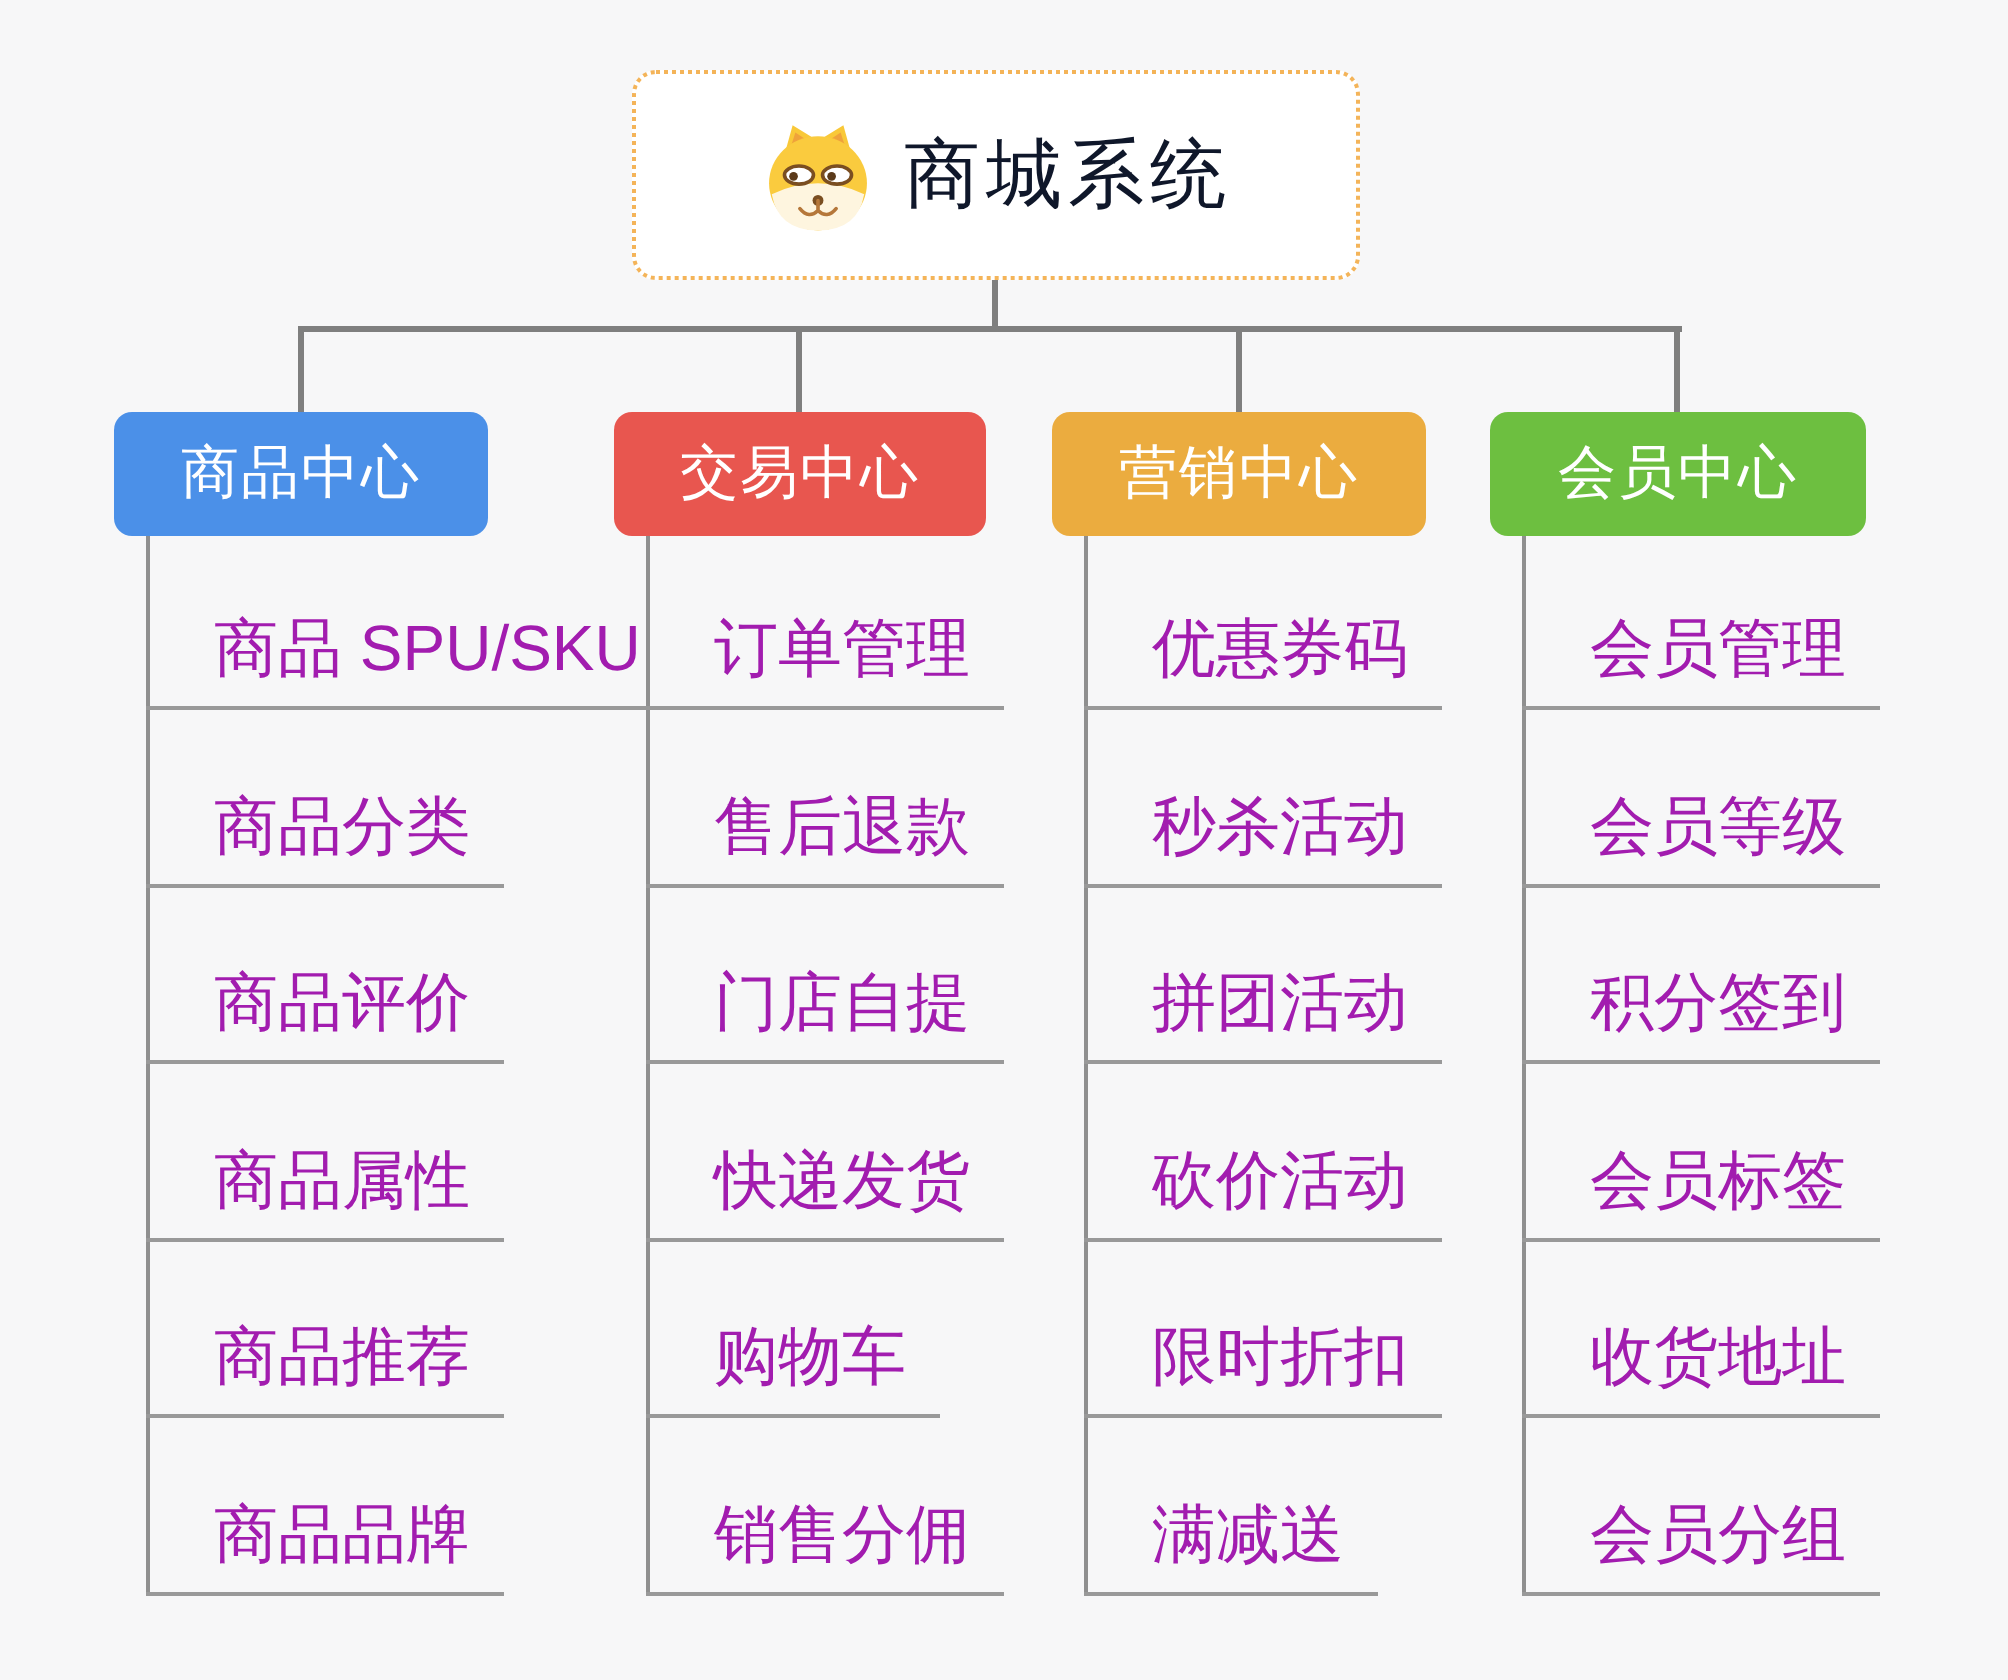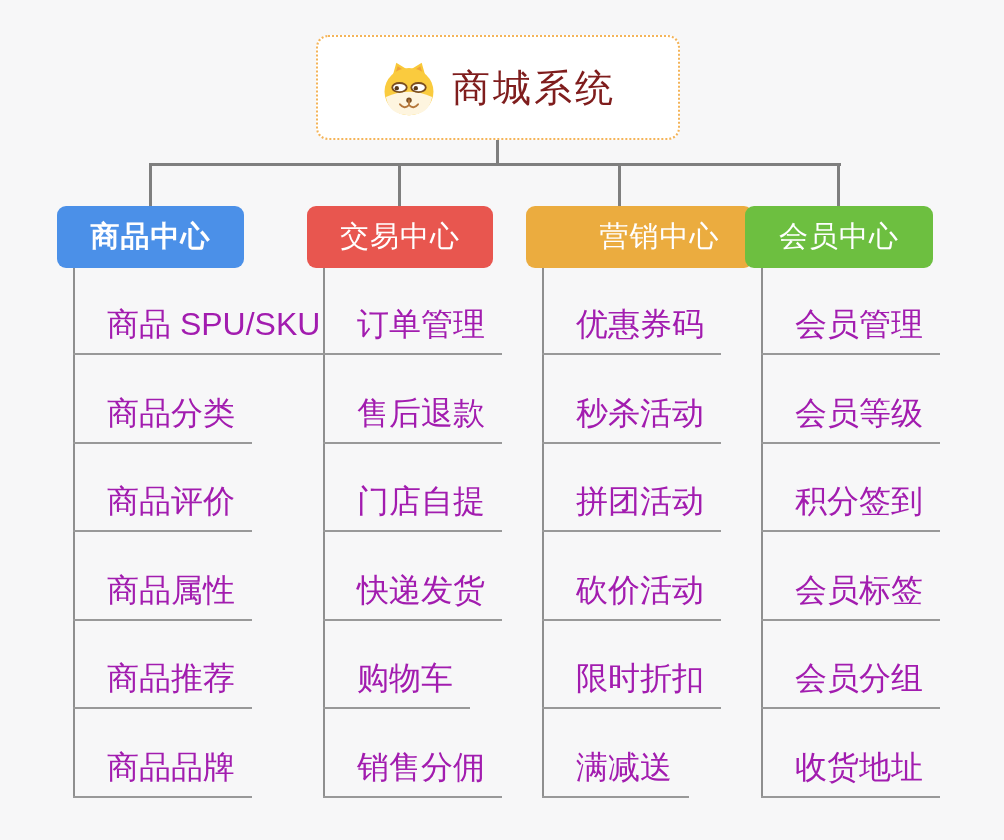--- a/index.html
+++ b/index.html
@@ -10,21 +10,21 @@
   }
   .abs{position:absolute;}
 
   
   .root-topic{
     left:316px;top:35px;width:364px;height:105px;box-sizing:border-box;
     background:#FFFFFF;border:2px dotted #F4B459;border-radius:12px;
     display:flex;align-items:center;justify-content:center;gap:14px;
   }
   .root-title{
-    font-size:38px;font-weight:500;letter-spacing:3px;color:#7f1d1d;line-height:1;
+    font-size:38px;font-weight:500;letter-spacing:3px;color:#0f172a;line-height:1;
   }
   .root-icon{width:58px;height:58px;flex:0 0 auto;}
 
   
   .conn{background:#7F7F7F;}
   .conn-stem {left:496px;top:140px;width:3px;height:24px;}
   .conn-hline{left:149px;top:163px;width:692px;height:3px;}
   .conn-drop {top:163px;width:3px;height:44px;}
   .drop-0{left:149px;} .drop-1{left:398px;} .drop-2{left:618px;} .drop-3{left:837px;}
 
@@ -81,27 +81,27 @@
     <span class="root-title">商城系统</span>
   </div>
 
   <div class="abs conn conn-stem" style="background: rgb(127, 127, 127);"></div>
   <div class="abs conn conn-hline" style="background: rgb(127, 127, 127);"></div>
   <div class="abs conn conn-drop drop-0" style="background: rgb(127, 127, 127);"></div>
   <div class="abs conn conn-drop drop-1" style="background: rgb(127, 127, 127);"></div>
   <div class="abs conn conn-drop drop-2" style="background: rgb(127, 127, 127);"></div>
   <div class="abs conn conn-drop drop-3" style="background: rgb(127, 127, 127);"></div>
 
-  <div class="abs branch-box branch-0" style="background: rgb(75, 144, 232); font-weight: bold;">
+  <div class="abs branch-box branch-0" style="background: rgb(75, 144, 232);">
     <span>商品中心</span>
   </div>
   <div class="abs branch-box branch-1" style="background: rgb(232, 86, 79);">
     <span>交易中心</span>
   </div>
-  <div class="abs branch-box branch-2" style="background: rgb(235, 172, 63); padding-left: 40px;">
+  <div class="abs branch-box branch-2" style="background: rgb(235, 172, 63);">
     <span>营销中心</span>
   </div>
   <div class="abs branch-box branch-3" style="background: rgb(109, 191, 64); text-align: right;">
     <span>会员中心</span>
   </div>
 
   <div class="abs column col-0">
     <div class="leaf">商品 SPU/SKU</div>
     <div class="leaf">商品分类</div>
     <div class="leaf">商品评价</div>
@@ -126,17 +126,17 @@
     <div class="leaf">砍价活动</div>
     <div class="leaf">限时折扣</div>
     <div class="leaf">满减送</div>
   </div>
 
   <div class="abs column col-3">
     <div class="leaf">会员管理</div>
     <div class="leaf">会员等级</div>
     <div class="leaf">积分签到</div>
     <div class="leaf">会员标签</div>
+    <div class="leaf">收货地址</div>
     <div class="leaf">会员分组</div>
-    <div class="leaf">收货地址</div>
   </div>
 
 </div>
 
 </body></html>

